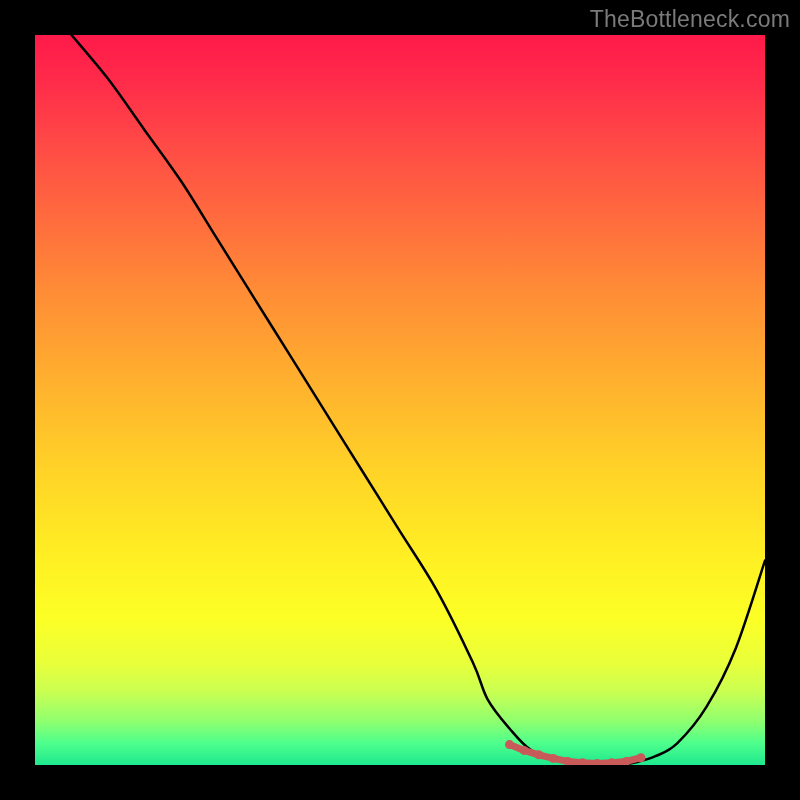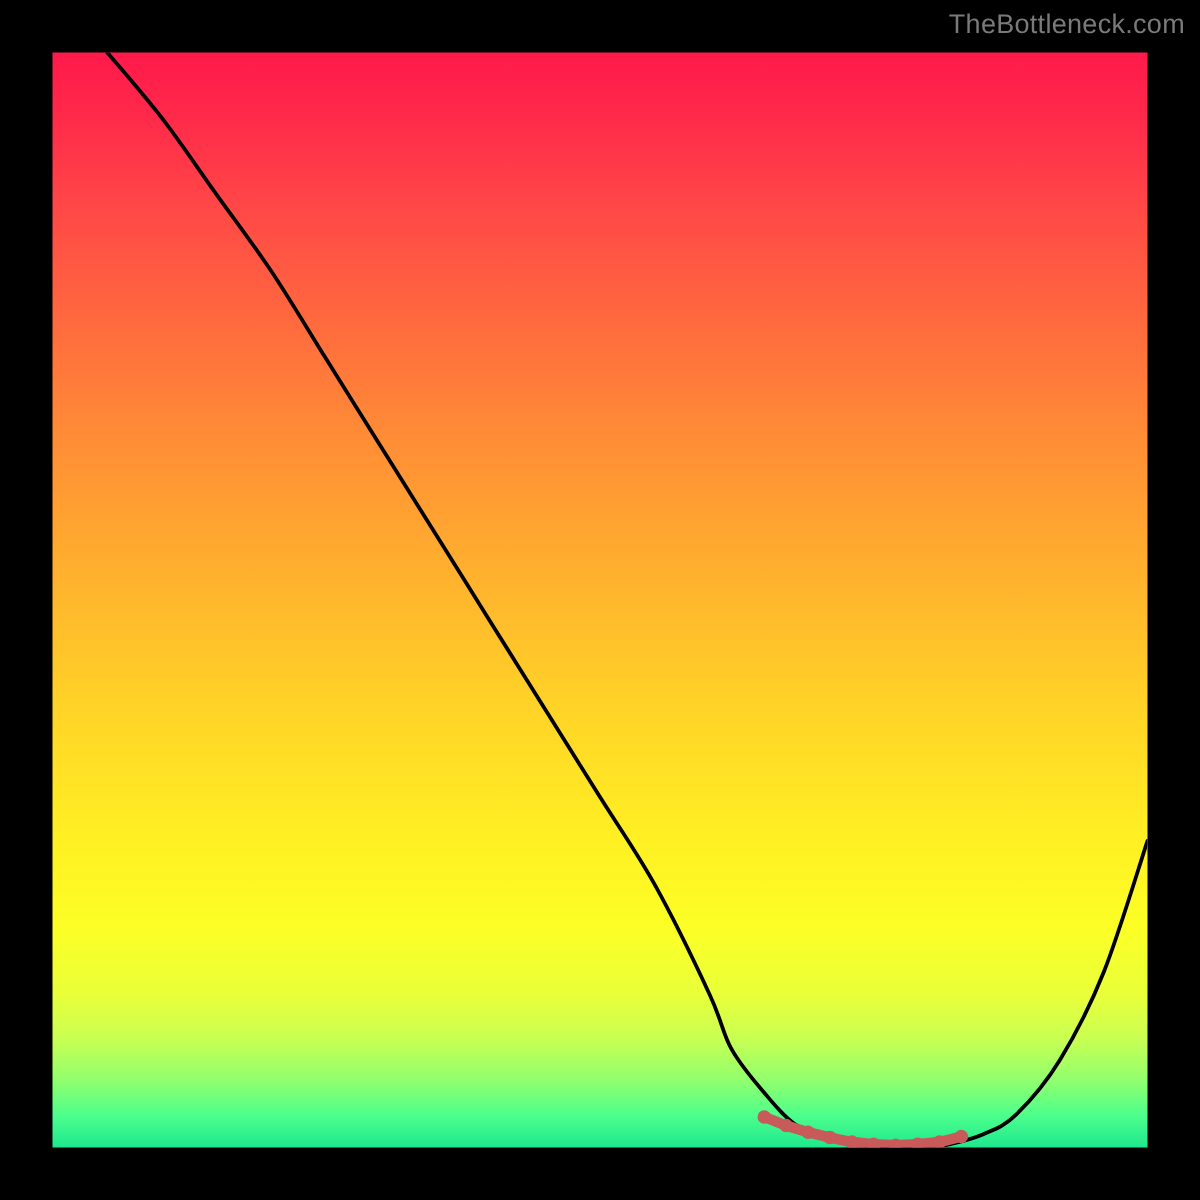--- a/index.html
+++ b/index.html
@@ -37,21 +37,21 @@
       #8fff6f 94%,
       #4eff8c 97%,
       #1ee88e 100%
     );
   }
   .watermark {
     position: absolute;
     top: 6px;
     right: 10px;
     font-family: Arial, Helvetica, sans-serif;
-    font-size: 18px;
+    font-size: 23px;
     color: #7a7a7a;
     letter-spacing: 0.2px;
   }
   svg.curve {
     position: absolute;
     left: 0;
     top: 0;
     width: 730px;
     height: 730px;
   }

